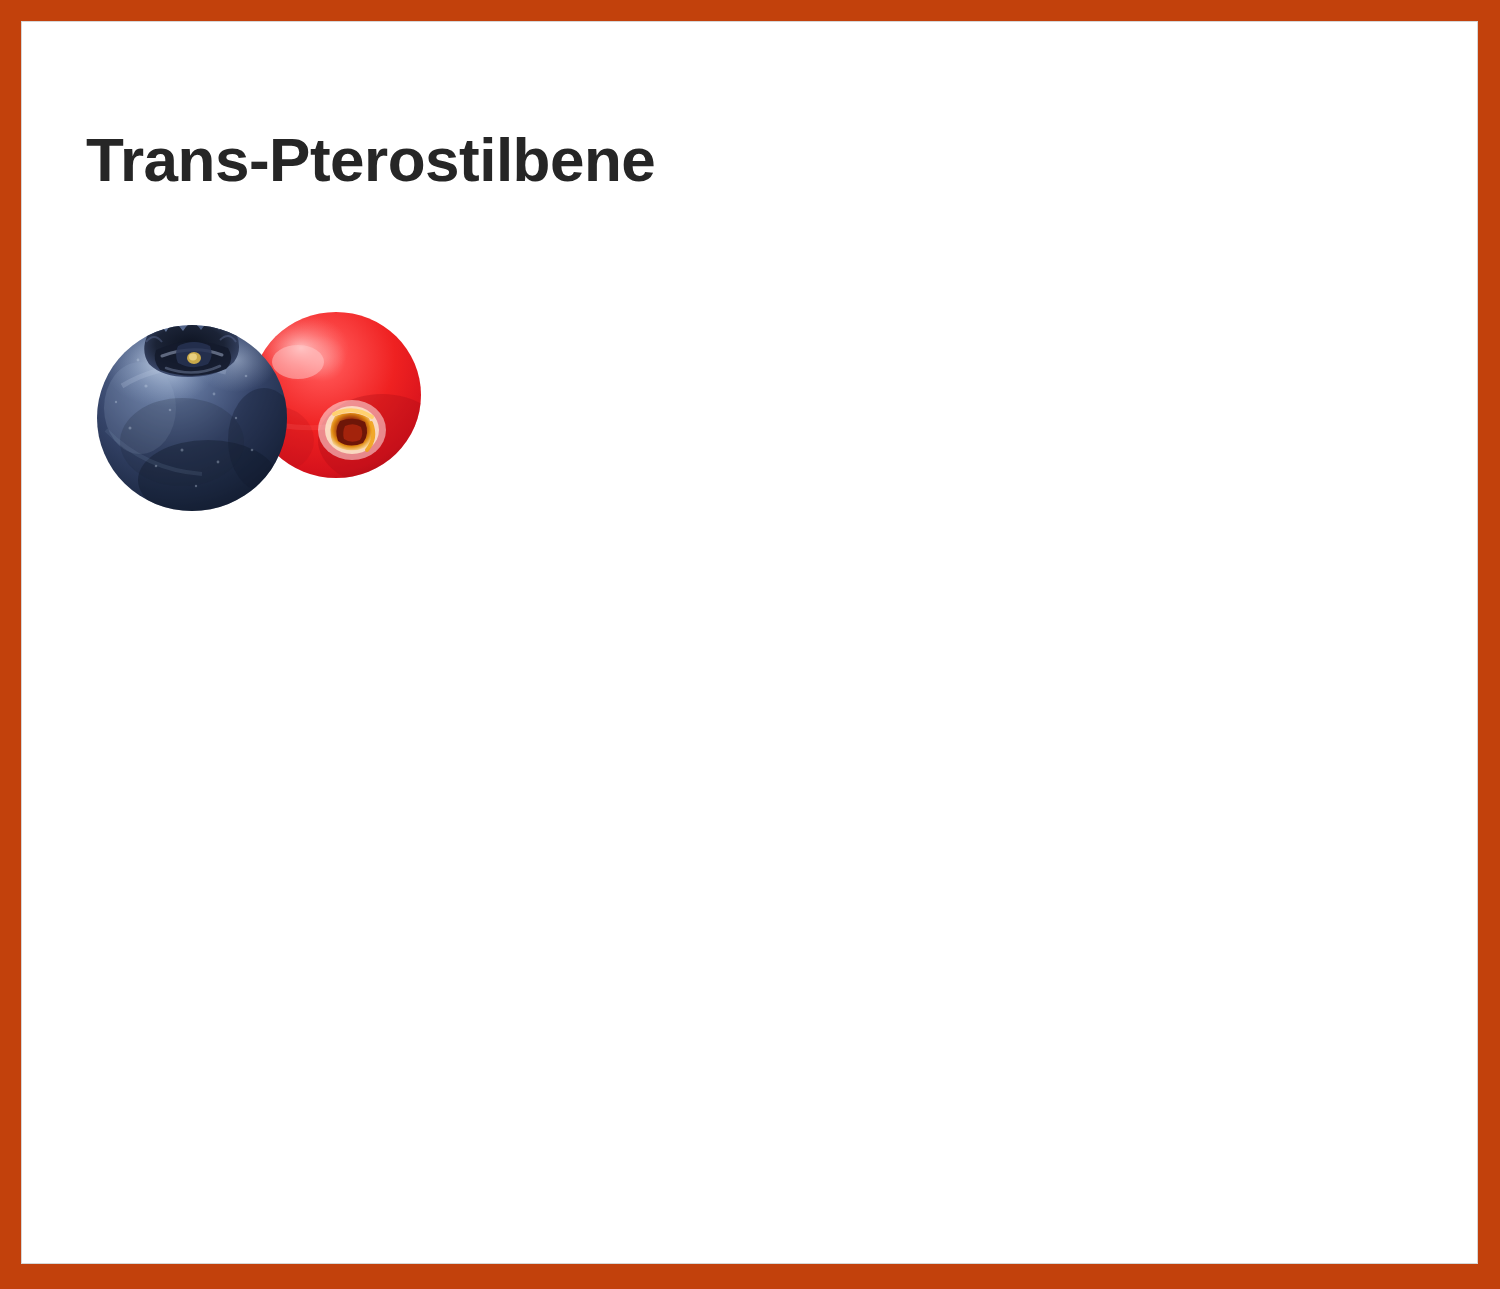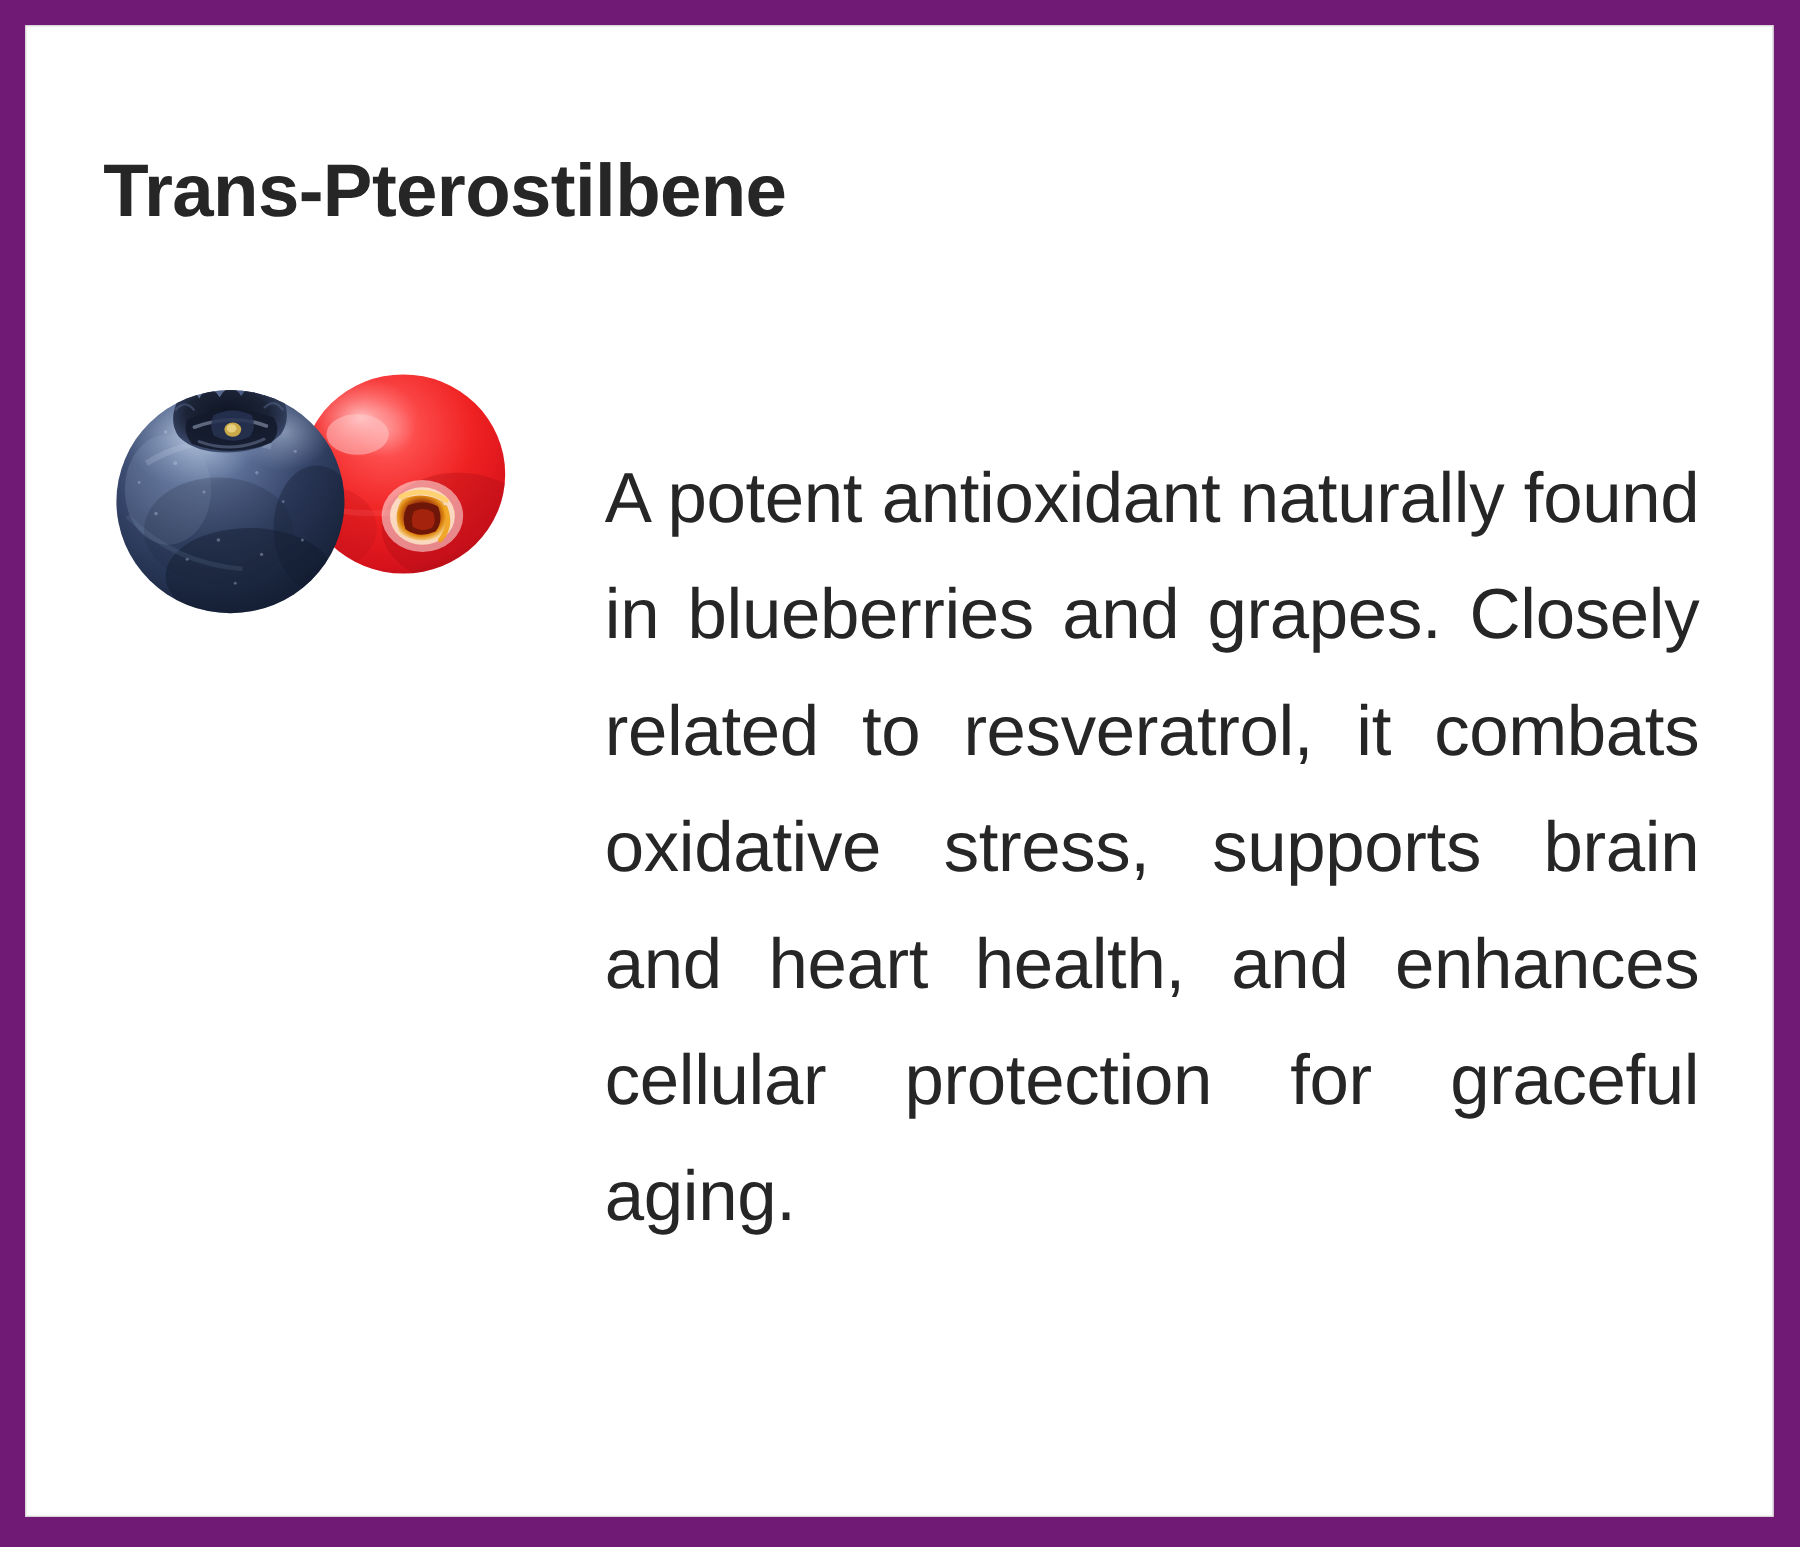--- a/index.html
+++ b/index.html
@@ -11,21 +11,21 @@
     width: 1500px;
     height: 1289px;
     font-family: "Liberation Sans", sans-serif;
     -webkit-font-smoothing: antialiased;
   }
 
   .page {
     position: relative;
     width: 1500px;
     height: 1289px;
-    background: #701a75;
+    background: #c2410c;
     overflow: hidden;
   }
 
   
   .card {
     position: absolute;
     left: 21px;
     top: 21px;
     width: 1457px;
     height: 1243px;
@@ -217,17 +217,16 @@
                 <ellipse cx="108" cy="68" rx="7" ry="6" fill="#c9a94a"></ellipse>
                 <ellipse cx="107" cy="67" rx="4" ry="3.4" fill="#e8cf7e"></ellipse>
                 <path d="M60 52 q8 -10 16 0" stroke="#56648a" stroke-width="2" fill="none" opacity="0.5"></path>
                 <path d="M134 50 q9 -9 16 2" stroke="#56648a" stroke-width="2" fill="none" opacity="0.5"></path>
               </g>
             </g>
           </g>
         </svg>
       </div>
 
-      <p class="description">A potent antioxidant naturally found in blueberries and grapes. Closely related to resveratrol, it combats oxidative stress, supports brain and heart health, and enhances cellular protection for graceful aging.</p>
 
     </div>
   </div>
 </div>
 
 </body></html>

